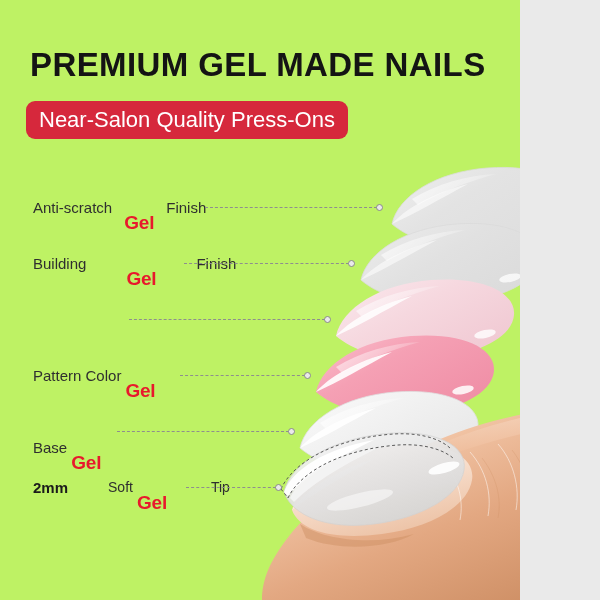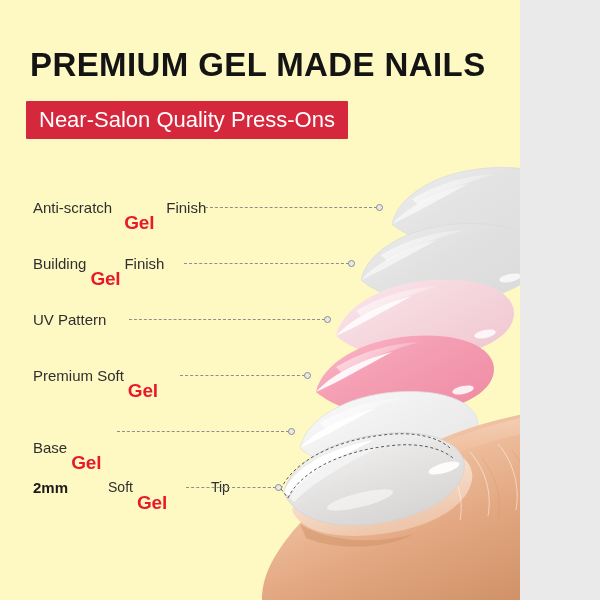--- a/index.html
+++ b/index.html
@@ -3,32 +3,32 @@
 <meta charset="utf-8">
 <style>
   html,body{margin:0;padding:0;}
   body{
     width:600px;height:600px;
     background:#eaeaea;
     font-family:"Liberation Sans", sans-serif;
     overflow:hidden;
     position:relative;
   }
-  .stage{position:absolute;inset:0;width:520px;height:600px;overflow:hidden;background:#fef9c3;}
+  .stage{position:absolute;inset:0;width:520px;height:600px;overflow:hidden;background:#bef264;}
 
   
   .title{
     position:absolute;left:30px;top:48px;
     font-size:33px;font-weight:700;letter-spacing:0.4px;
     color:#141414;white-space:nowrap;line-height:1;
   }
   .badge{
     position:absolute;left:26px;top:101px;
     height:38px;padding:0 13px;
-    background:#d6283c;border-radius:1px;
+    background:#d6283c;border-radius:9px;
     display:flex;align-items:center;box-sizing:border-box;
   }
   .badge-text{
     font-size:22px;font-weight:400;color:#ffffff;white-space:nowrap;line-height:1;
   }
 
   
   .art{position:absolute;left:0;top:0;width:600px;height:600px;}
 
   
@@ -208,40 +208,37 @@
   <div class="row" style="top:196px;gap:8px;">
     <span class="lbl">Anti-scratch </span>
     <span class="lbl gel">Gel</span>
     <span class="lbl"> Finish</span>
   </div>
   <div class="leader" style="left:205px;top:196px;width:178px;">
     <span class="dash"></span>
     <span class="dot"></span>
   </div>
 
-  <div class="row" style="top:252px;">
+  <div class="row" style="top:252px;gap:36px;">
     <span class="lbl">Building </span>
     <span class="lbl gel">Gel</span>
     <span class="lbl"> Finish</span>
   </div>
   <div class="leader" style="left:184px;top:252px;width:171px;">
     <span class="dash"></span>
     <span class="dot"></span>
   </div>
 
-  <div class="row" style="top:308px;">
-    <span class="lbl">UV Pattern</span>
-  </div>
   <div class="leader" style="left:129px;top:308px;width:202px;">
     <span class="dash"></span>
     <span class="dot"></span>
   </div>
 
   <div class="row" style="top:364px;">
-    <span class="lbl">Premium Soft </span>
+    <span class="lbl">Pattern Color </span>
     <span class="lbl gel">Gel</span>
   </div>
   <div class="leader" style="left:180px;top:364px;width:131px;">
     <span class="dash"></span>
     <span class="dot"></span>
   </div>
 
   <div class="row" style="top:436px;">
     <span class="lbl">Base </span>
     <span class="lbl gel">Gel</span>

